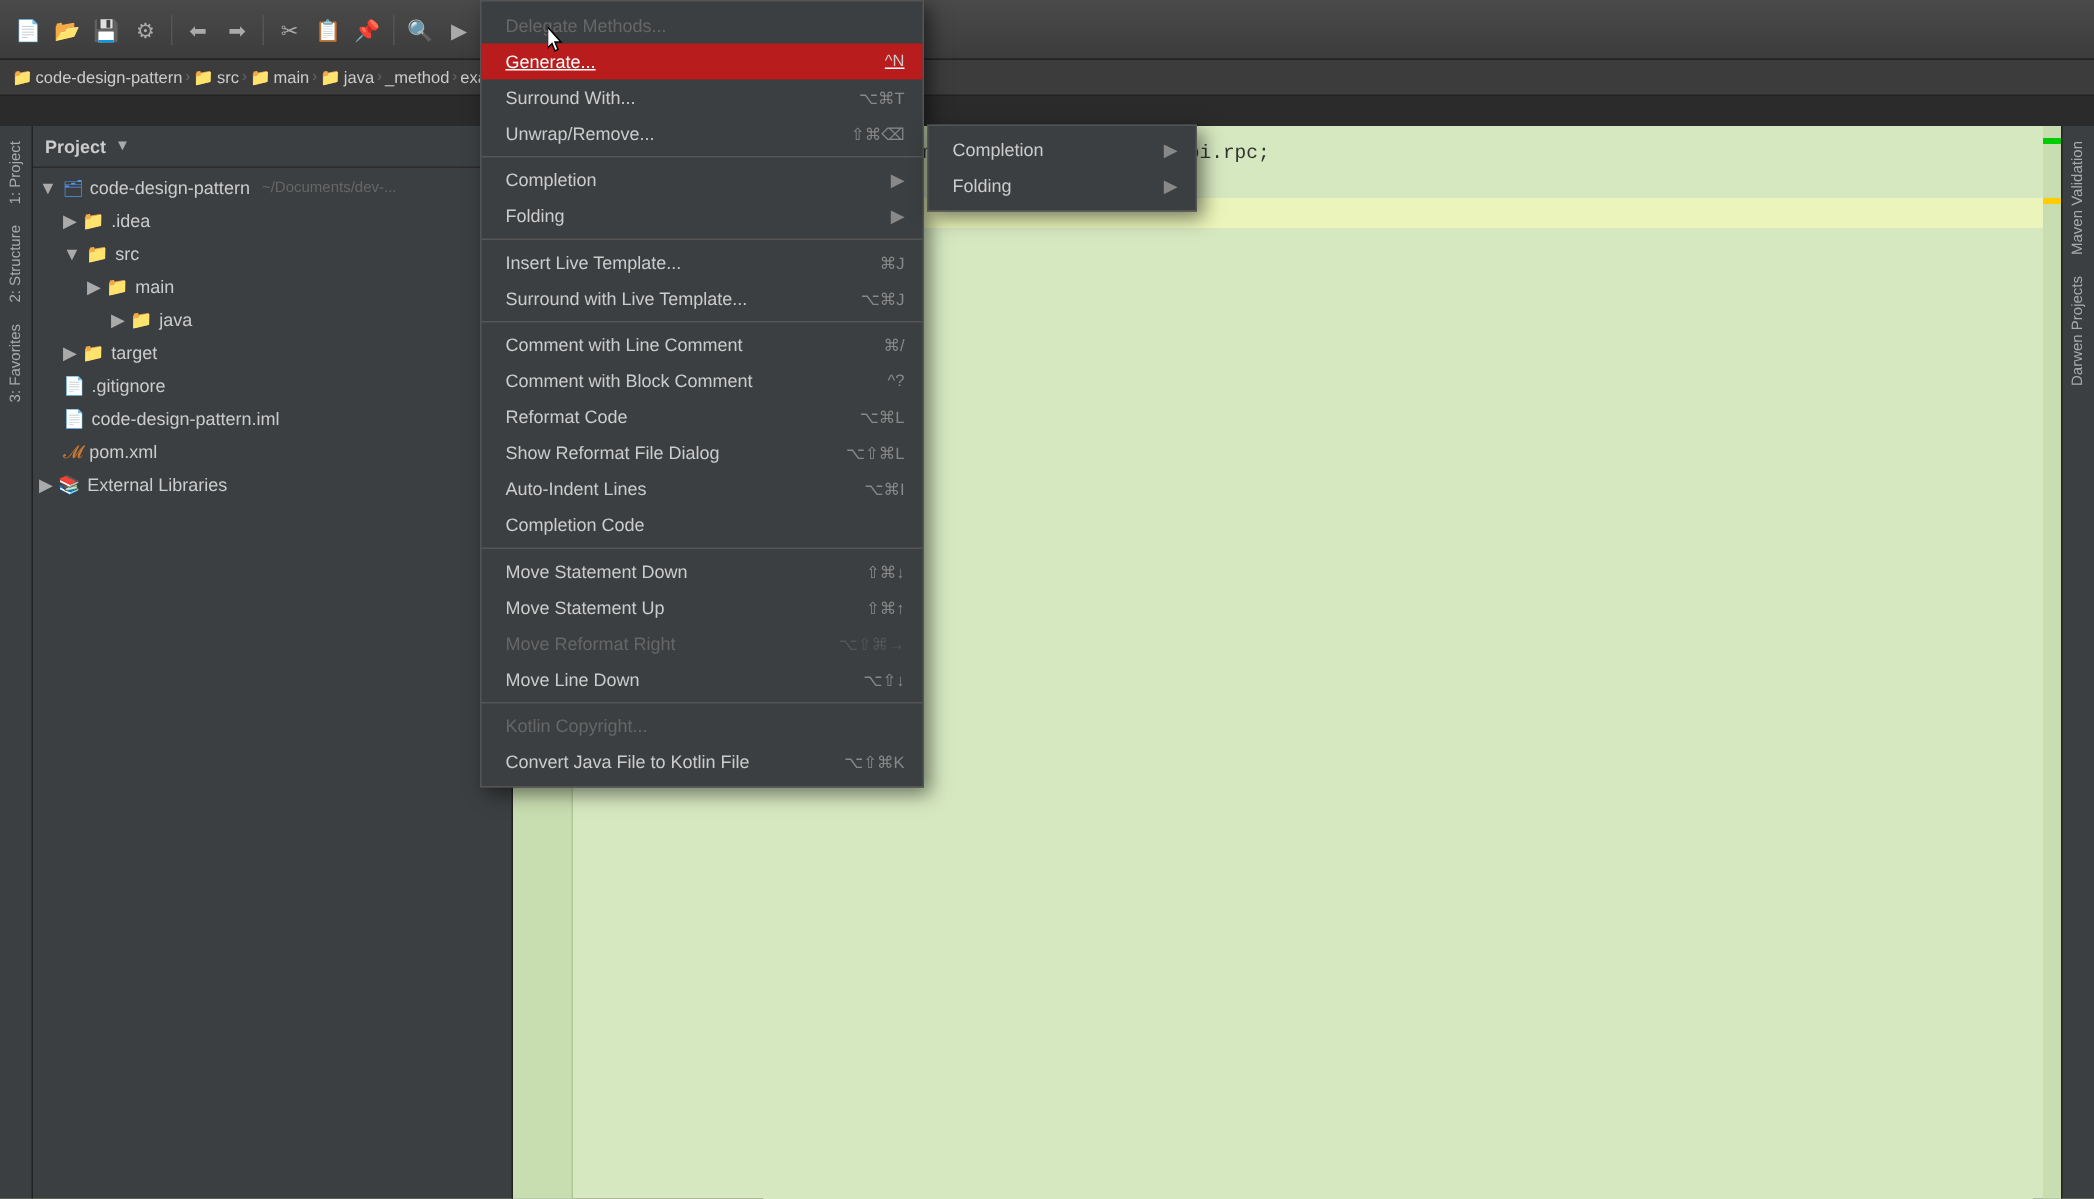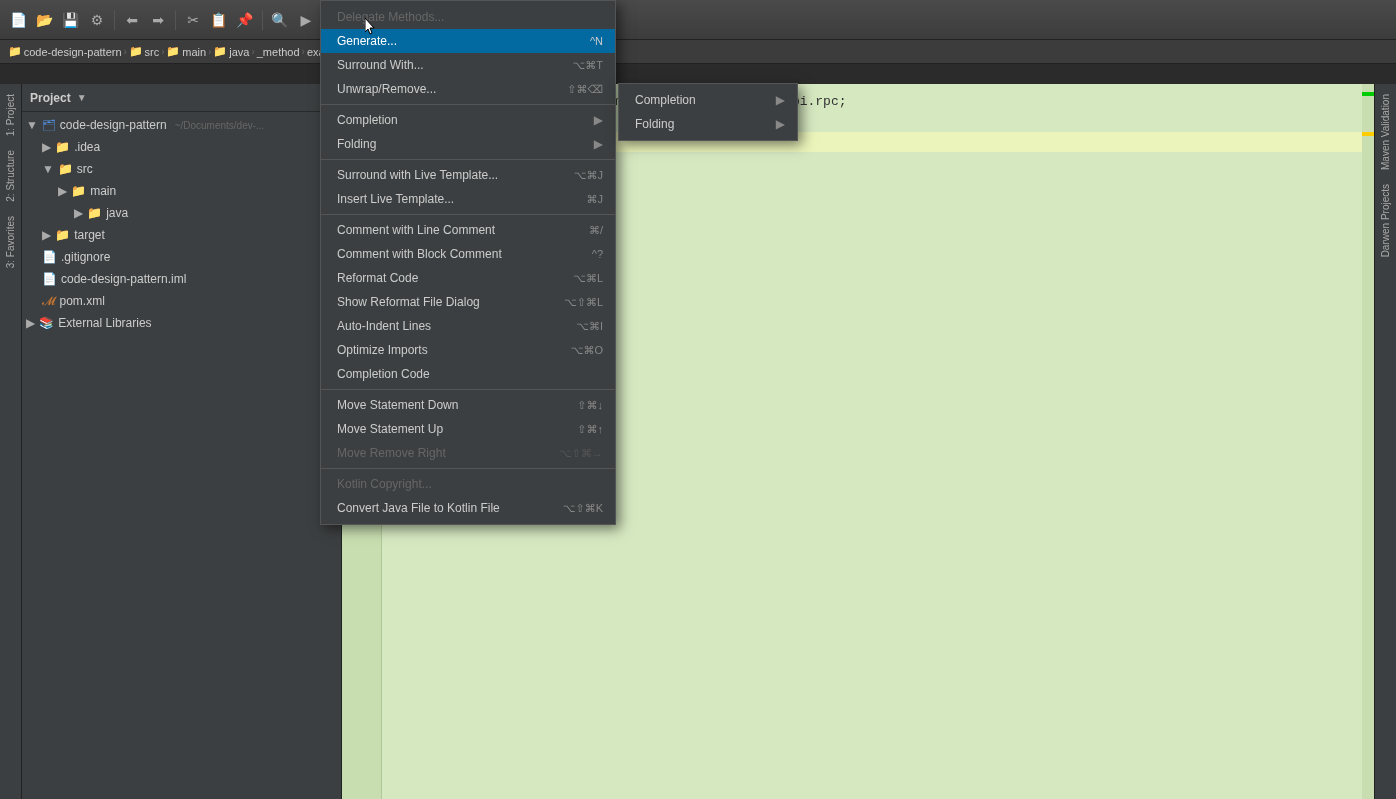--- a/index.html
+++ b/index.html
@@ -157,21 +157,21 @@
       display: flex;
       align-items: center;
       justify-content: flex-end;
       height: 24px;
       padding: 0 12px 0 16px;
       color: #ccc;
       font-size: 12px;
       cursor: pointer;
       gap: 8px;
     }
-    .menu-item.highlighted { background: #0369a1; color: white; }
+    .menu-item.highlighted { background: #b91c1c; color: white; text-decoration: underline; }
     .menu-item.disabled { color: #666; cursor: default; }
     .menu-item-label { flex: 1; }
     .menu-item-shortcut { color: #888; font-size: 11px; white-space: nowrap; }
     .menu-item.highlighted .menu-item-shortcut { color: #ccc; }
     .menu-item-arrow { color: #888; font-size: 12px; margin-left: 4px; }
     .menu-separator {
       height: 1px;
       background: #555;
       margin: 3px 0;
     }
@@ -445,28 +445,28 @@
       <span class="menu-item-arrow">▶</span>
     </div>
 
     <div class="menu-item">
       <span class="menu-item-label">Folding</span>
       <span class="menu-item-arrow">▶</span>
     </div>
     <div class="menu-separator"></div>
 
     <div class="menu-item">
+      <span class="menu-item-label">Insert Live Template...</span>
+      <span class="menu-item-shortcut">⌘J</span>
+    </div>
+
+    <div class="menu-item">
       <span class="menu-item-label">Surround with Live Template...</span>
       <span class="menu-item-shortcut">⌥⌘J</span>
     </div>
-
-    <div class="menu-item">
-      <span class="menu-item-label">Insert Live Template...</span>
-      <span class="menu-item-shortcut">⌘J</span>
-    </div>
     <div class="menu-separator"></div>
 
     <div class="menu-item">
       <span class="menu-item-label">Comment with Line Comment</span>
       <span class="menu-item-shortcut">⌘/</span>
     </div>
 
     <div class="menu-item">
       <span class="menu-item-label">Comment with Block Comment</span>
       <span class="menu-item-shortcut">^?</span>
@@ -480,47 +480,47 @@
     <div class="menu-item">
       <span class="menu-item-label">Show Reformat File Dialog</span>
       <span class="menu-item-shortcut">⌥⇧⌘L</span>
     </div>
 
     <div class="menu-item">
       <span class="menu-item-label">Auto-Indent Lines</span>
       <span class="menu-item-shortcut">⌥⌘I</span>
     </div>
 
-    <div class="menu-item">
-      <span class="menu-item-label">Optimize Imports</span>
-      <span class="menu-item-shortcut">⌥⌘O</span>
-    </div>
 
     <div class="menu-item">
       <span class="menu-item-label">Completion Code</span>
       <span class="menu-item-shortcut"></span>
     </div>
     <div class="menu-separator"></div>
 
     <div class="menu-item">
       <span class="menu-item-label">Move Statement Down</span>
       <span class="menu-item-shortcut">⇧⌘↓</span>
     </div>
 
     <div class="menu-item">
       <span class="menu-item-label">Move Statement Up</span>
       <span class="menu-item-shortcut">⇧⌘↑</span>
     </div>
 
 
     <div class="menu-item disabled">
-      <span class="menu-item-label">Move Remove Right</span>
+      <span class="menu-item-label">Move Reformat Right</span>
       <span class="menu-item-shortcut" style="color:#555;">⌥⇧⌘→</span>
     </div>
 
+    <div class="menu-item">
+      <span class="menu-item-label">Move Line Down</span>
+      <span class="menu-item-shortcut">⌥⇧↓</span>
+    </div>
 
     <div class="menu-separator"></div>
 
     <div class="menu-item disabled">
       <span class="menu-item-label">Kotlin Copyright...</span>
       <span class="menu-item-shortcut"></span>
     </div>
 
     <div class="menu-item">
       <span class="menu-item-label">Convert Java File to Kotlin File</span>

